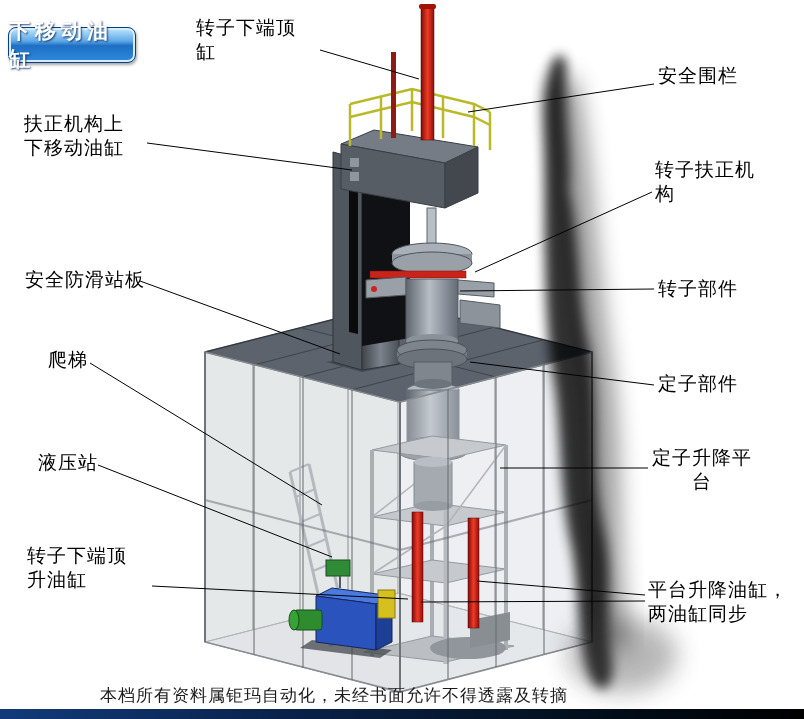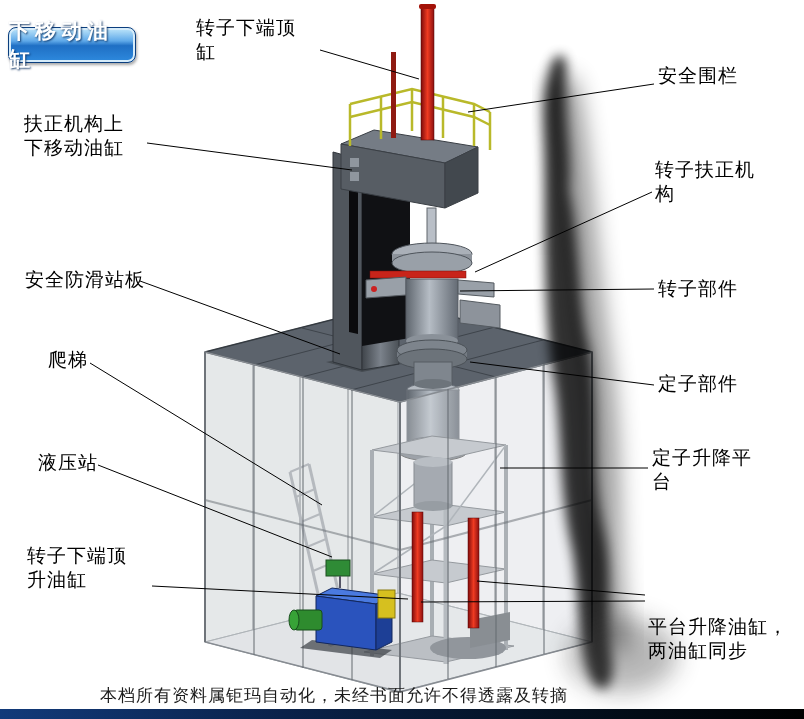--- a/index.html
+++ b/index.html
@@ -241,22 +241,22 @@
   <div class="callout" style="left:658px; top:64px;">安全围栏</div>
   <div class="callout" style="left:24px;  top:112px;">扶正机构上
 下移动油缸</div>
   <div class="callout" style="left:655px; top:158px;">转子扶正机
 构</div>
   <div class="callout" style="left:25px;  top:268px;">安全防滑站板</div>
   <div class="callout" style="left:658px; top:277px;">转子部件</div>
   <div class="callout" style="left:48px;  top:348px;">爬梯</div>
   <div class="callout" style="left:658px; top:372px;">定子部件</div>
   <div class="callout" style="left:38px;  top:451px;">液压站</div>
-  <div class="callout" style="left:652px; top:446px;">定子升降平
+  <div class="callout" style="left:652px; top:446px;text-align:center;">定子升降平
 台</div>
   <div class="callout" style="left:27px;  top:544px;">转子下端顶
 升油缸</div>
-  <div class="callout" style="left:648px; top:578px;margin-top:37px;">平台升降油缸，
+  <div class="callout" style="left:648px; top:578px;">平台升降油缸，
 两油缸同步</div>
 
   <div id="footer">本档所有资料属钜玛自动化，未经书面允许不得透露及转摘</div>
   <div id="bottom-bar"></div>
 </div>
 
 </body></html>

